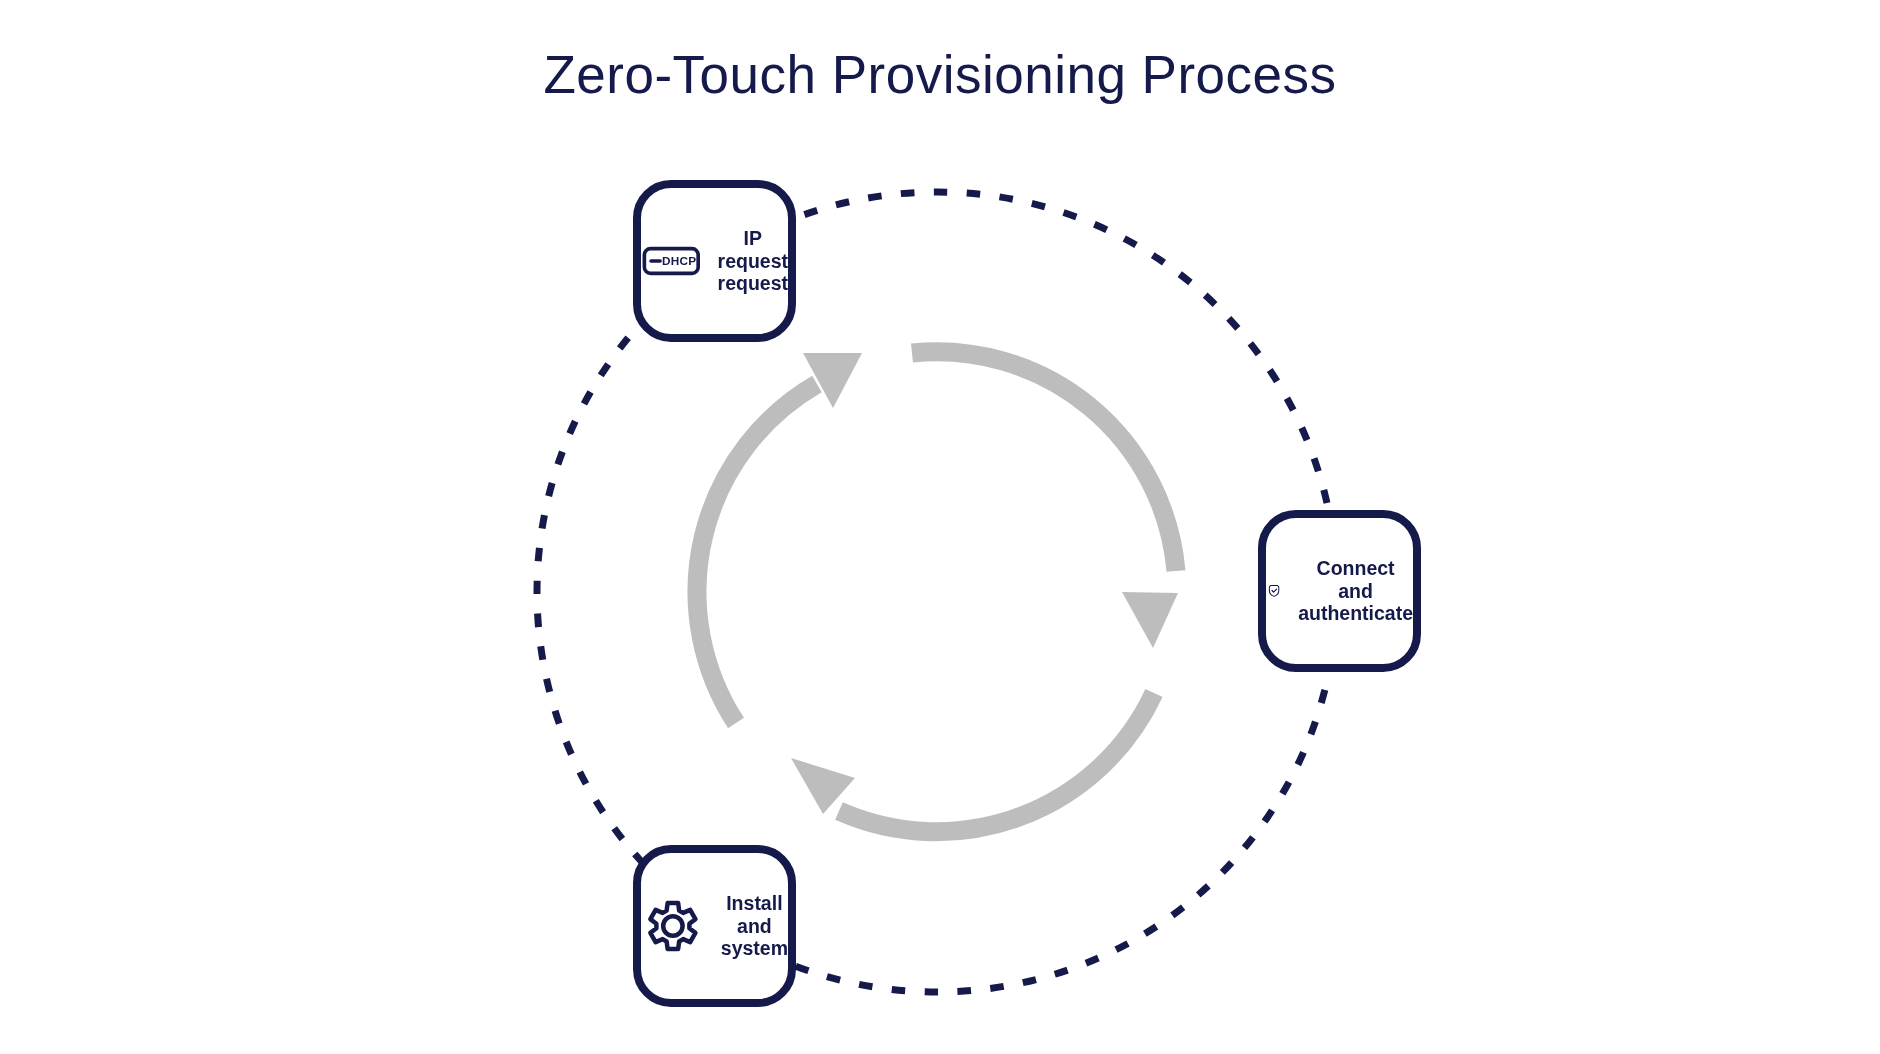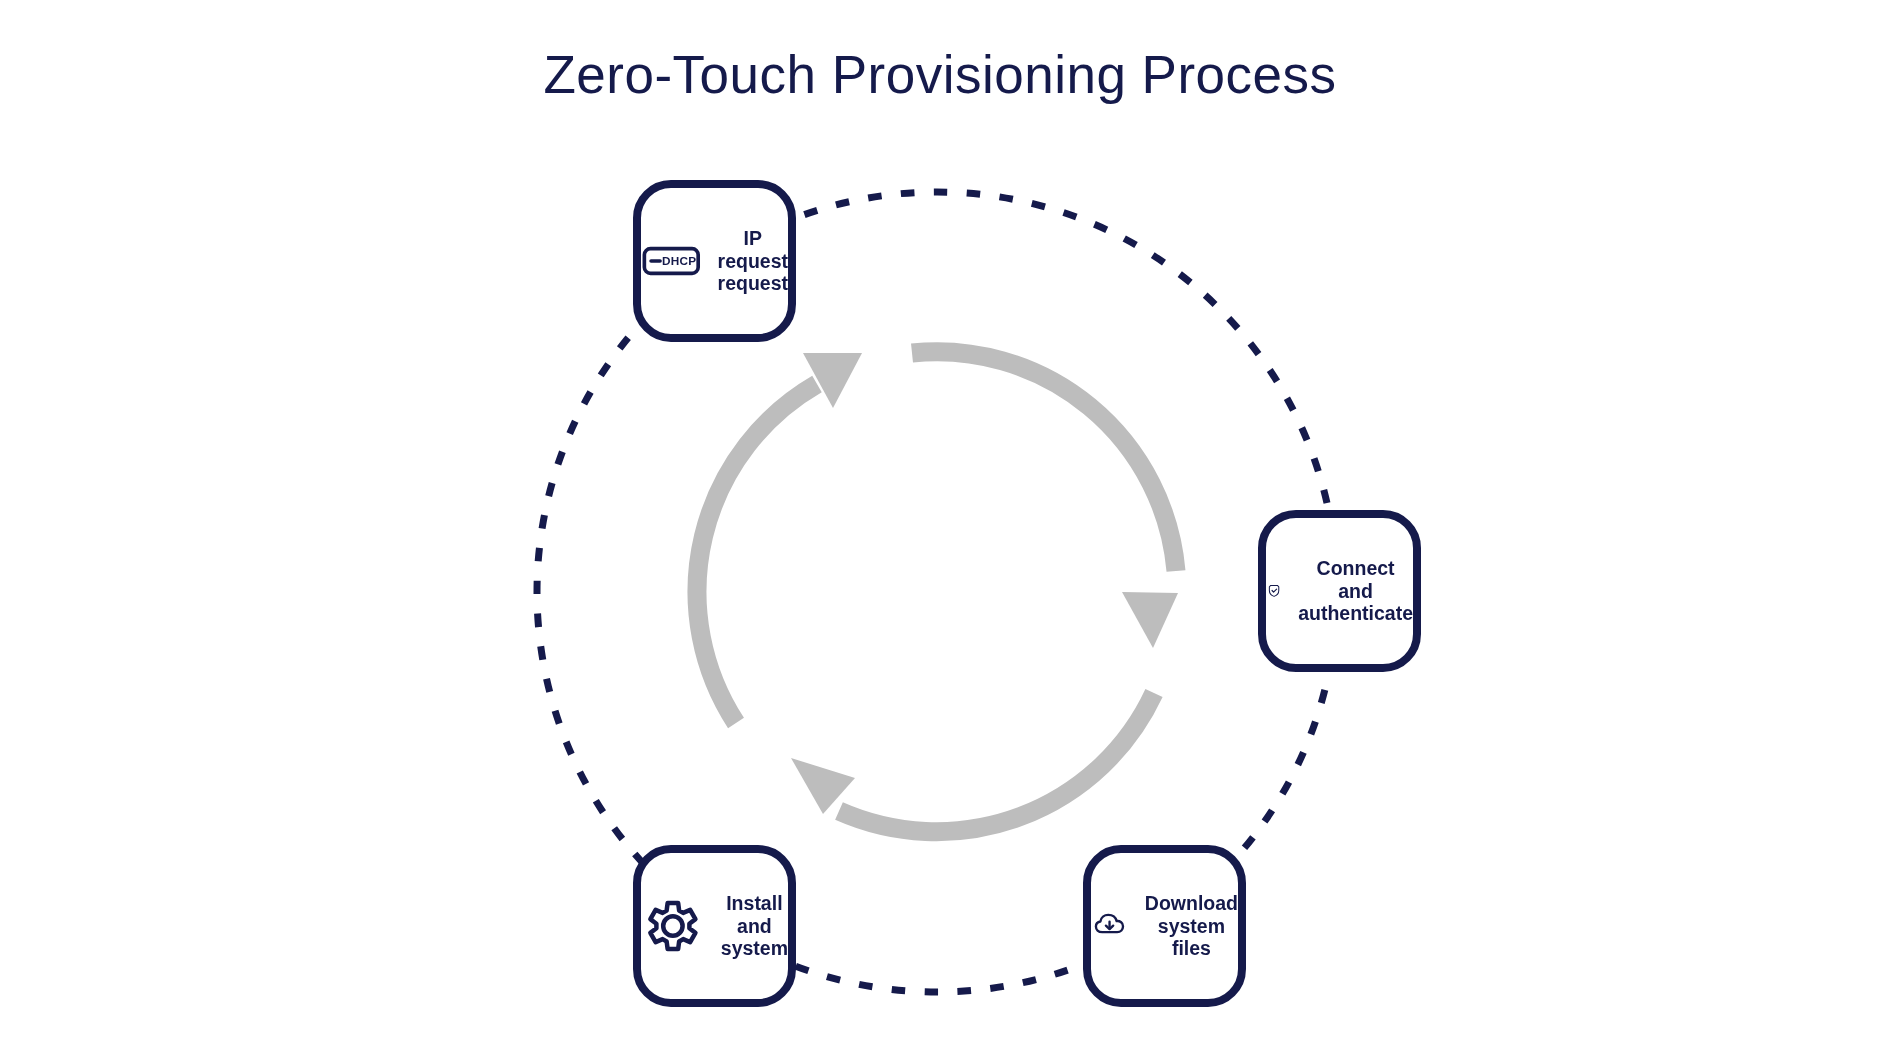--- a/index.html
+++ b/index.html
@@ -125,33 +125,20 @@
     <svg class="icon-svg" width="96" height="92" viewBox="-48 -46 96 92">
       <path class="nst" stroke-width="6" stroke-linejoin="round" d="M -28,-25 L -20,-33 L 20,-33 L 28,-25 L 28,-3 C 28,13 16,26.5 0,32 C -16,26.5 -28,13 -28,-3 Z"></path>
       <path class="nst" stroke-width="7" stroke-linecap="round" stroke-linejoin="round" d="M -12,-3 L -3,7 L 15,-11"></path>
     </svg>
     <div class="label">
       <span>Connect and</span>
       <span>authenticate</span>
     </div>
   </div>
 
-  <div class="step step-cloud">
-    <svg class="icon-svg" width="104" height="76" viewBox="-52 -38 104 76">
-      <path class="nst" stroke-width="6.5" stroke-linejoin="round" d="M -21,17 C -32,17 -38.5,10 -38.5,1.5 C -38.5,-6 -33.5,-11.5 -26,-12.5 C -24.5,-23.5 -15.5,-30.5 -4.5,-30.5 C 7,-30.5 16,-23.5 18.5,-13.5 C 28,-14.5 36,-8.5 36,0.5 C 36,9.5 29.5,17 20,17 Z"></path>
-      <g>
-        <line class="nst" x1="-1" y1="-12" x2="-1" y2="6" stroke-width="6.5" stroke-linecap="round"></line>
-        <path class="nst" stroke-width="6.5" stroke-linecap="round" stroke-linejoin="round" d="M -11,-1 L -1,8.5 L 9,-1"></path>
-      </g>
-    </svg>
-    <div class="label">
-      <span>Download</span>
-      <span>system files</span>
-    </div>
-  </div>
 
   <div class="step step-gear">
     <svg class="icon-svg" width="92" height="92" viewBox="-46 -46 92 92">
       <path class="nst" stroke-width="6.5" stroke-linejoin="round" d="M -9,-22.3 L -7.6,-33.1 L 7.6,-33.1 L 9,-22.3 L 14.8,-18.9 L 24.9,-23.2 L 32.5,-9.9 L 23.8,-3.3 L 23.8,3.3 L 32.5,9.9 L 24.9,23.2 L 14.8,18.9 L 9,22.3 L 7.6,33.1 L -7.6,33.1 L -9,22.3 L -14.8,18.9 L -24.9,23.2 L -32.5,9.9 L -23.8,3.3 L -23.8,-3.3 L -32.5,-9.9 L -24.9,-23.2 L -14.8,-18.9 Z"></path>
       <circle class="nst" cx="0" cy="0" r="14" stroke-width="6.5"></circle>
     </svg>
     <div class="label">
       <span>Install and</span>
       <span>system</span>
     </div>

